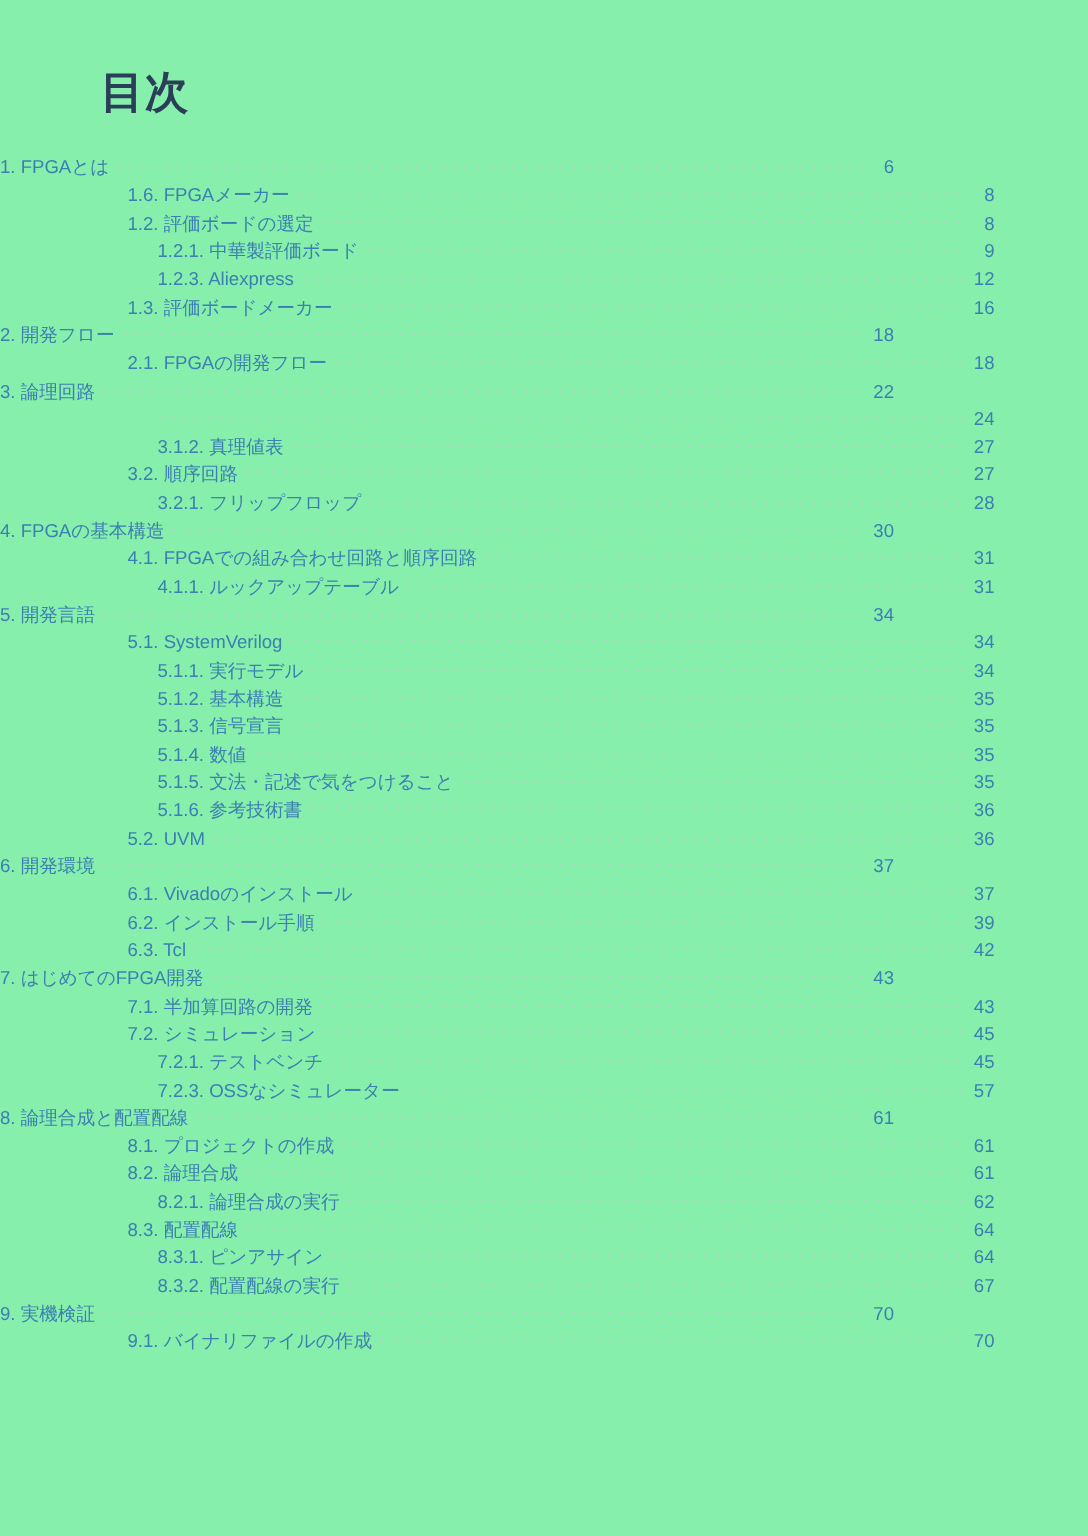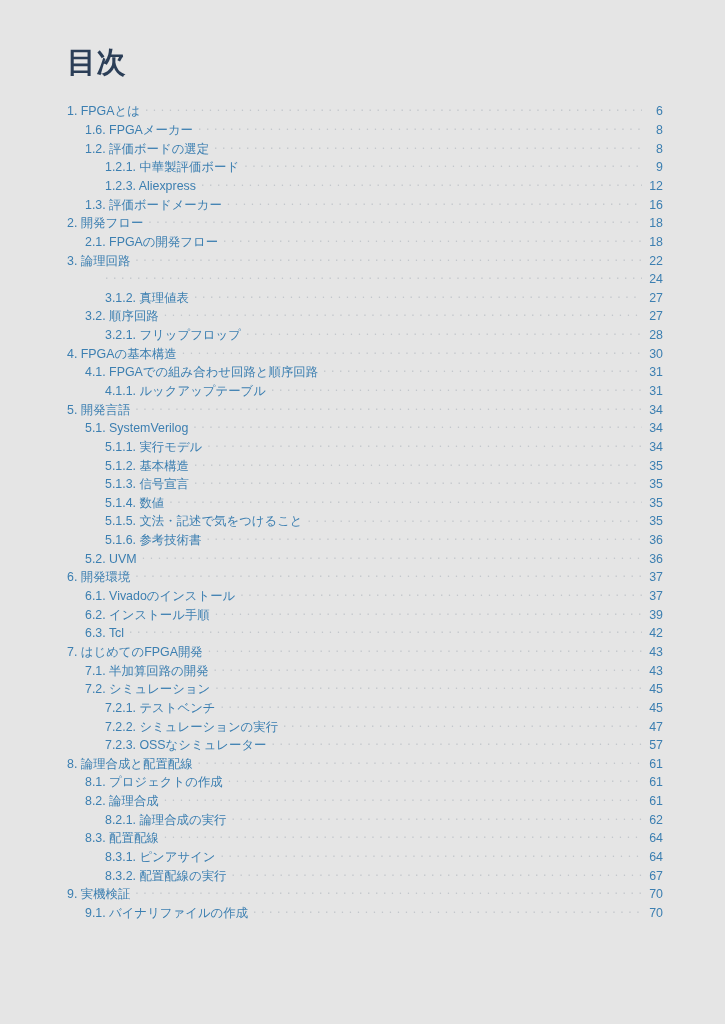--- a/index.html
+++ b/index.html
@@ -12,21 +12,21 @@
     width: 725px;
     height: 1024px;
     font-family: "Liberation Sans", "DejaVu Sans", sans-serif;
     -webkit-font-smoothing: antialiased;
     overflow: hidden;
   }
   .page {
     position: relative;
     width: 725px;
     height: 1024px;
-    background: #e5e5e5;
+    background: #86efac;
     box-sizing: border-box;
   }
   .toc-title {
     position: absolute;
     left: 67px;
     top: 47px;
     font-size: 29px;
     font-weight: bold;
     color: #2b3e57;
     letter-spacing: 0.5px;
@@ -47,21 +47,21 @@
     align-items: baseline;
     width: 596px;
     margin: 0;
     padding: 0;
     height: 18.65px;
     font-size: 12.4px;
     color: #3c7fb1;
     white-space: nowrap;
     overflow: hidden;
   }
-  .toc-entry.level-1 { margin-left: 67px; width: 596px; justify-content: flex-end; }
+  .toc-entry.level-1 { width: 596px; justify-content: flex-end; }
   .toc-entry.level-2 { margin-left: 85px; width: 578px; }
   .toc-entry.level-3 { margin-left: 105px; width: 558px; }
 
   .entry-label {
     flex: 0 0 auto;
     color: #3c7fb1;
     padding-right: 5px;
   }
   .entry-leader {
     flex: 1 1 auto;
@@ -255,25 +255,20 @@
         <span class="entry-label">7.2. シミュレーション</span>
         <span class="entry-leader"></span>
         <span class="entry-page">45</span>
       </li>
       <li class="toc-entry level-3">
         <span class="entry-label">7.2.1. テストベンチ</span>
         <span class="entry-leader"></span>
         <span class="entry-page">45</span>
       </li>
       <li class="toc-entry level-3">
-        <span class="entry-label">7.2.2. シミュレーションの実行</span>
-        <span class="entry-leader"></span>
-        <span class="entry-page">47</span>
-      </li>
-      <li class="toc-entry level-3">
         <span class="entry-label">7.2.3. OSSなシミュレーター</span>
         <span class="entry-leader"></span>
         <span class="entry-page">57</span>
       </li>
       <li class="toc-entry level-1">
         <span class="entry-label">8. 論理合成と配置配線</span>
         <span class="entry-leader"></span>
         <span class="entry-page">61</span>
       </li>
       <li class="toc-entry level-2">

